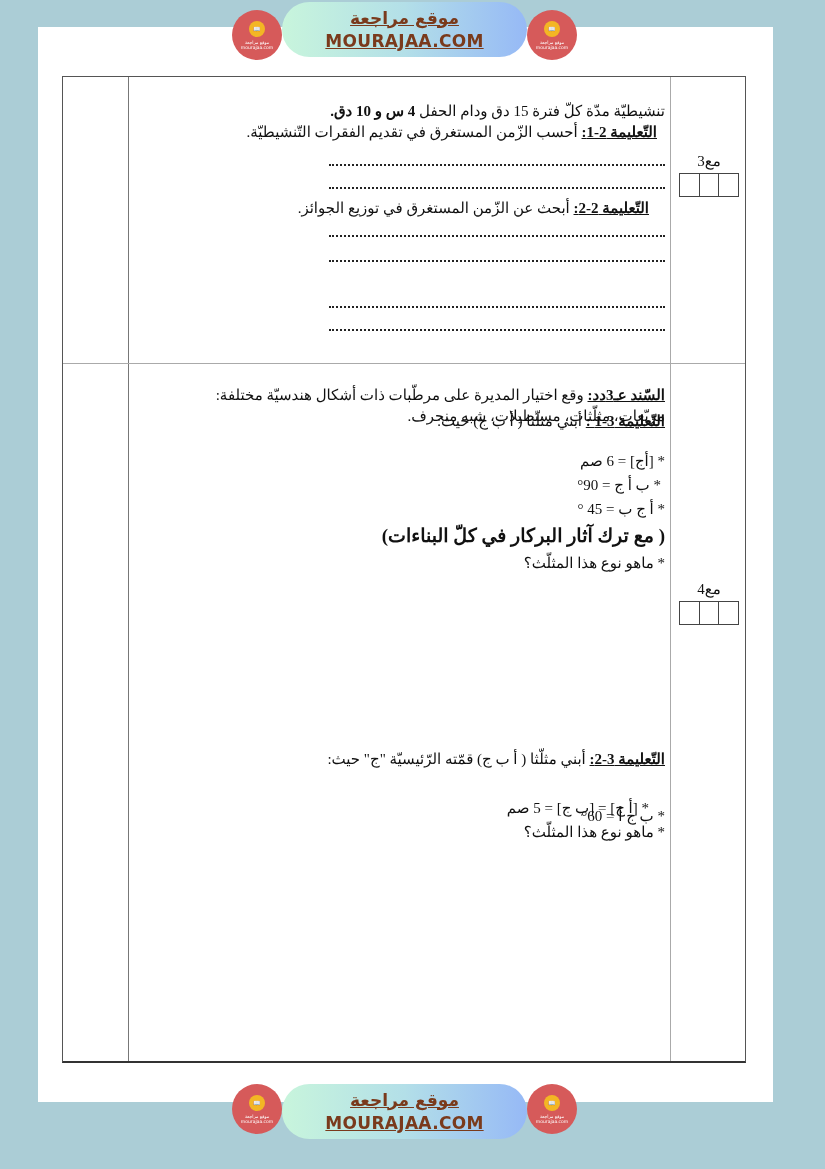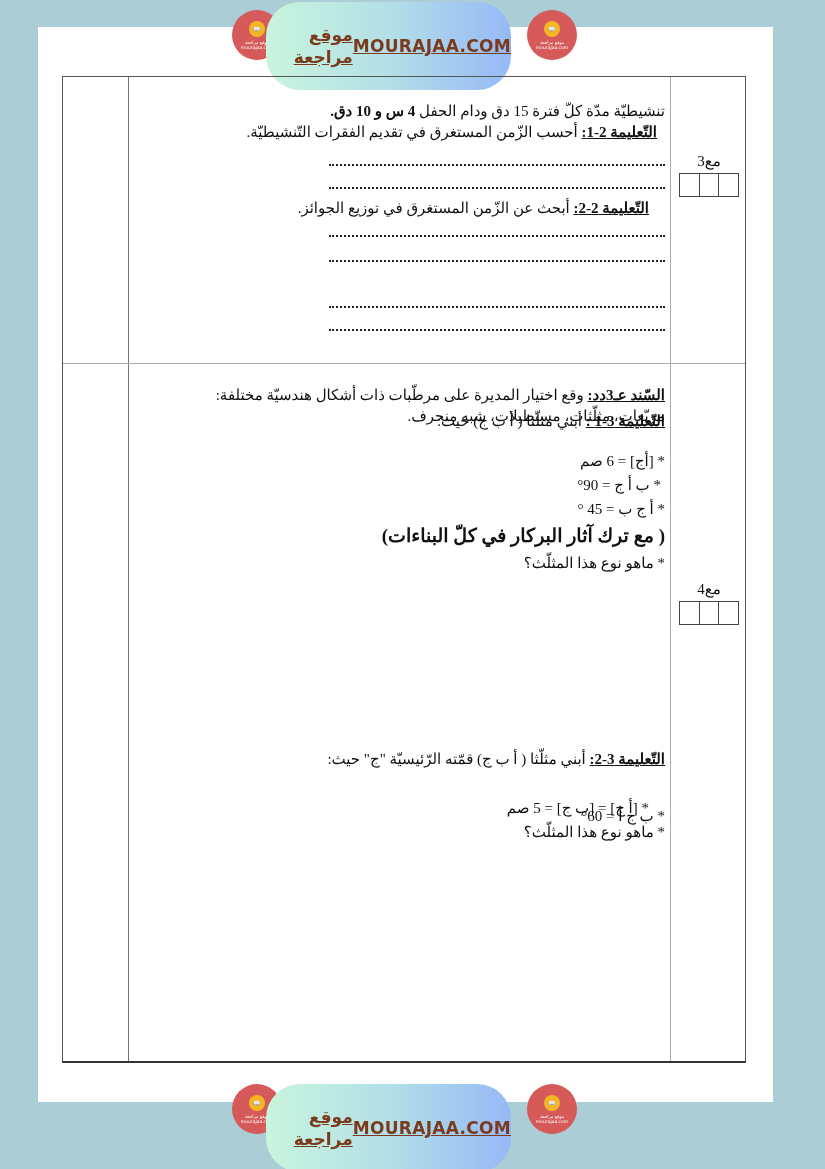--- a/index.html
+++ b/index.html
@@ -18,24 +18,24 @@
     }
     
     .banner {
       position: absolute;
       left: 0; width: 825px; height: 75px;
     }
     .banner.top { top: 0; }
     .banner.bottom { top: 1079px; }
     .pill {
       position: absolute;
-      left: 266px; width: 245px; height: 88px;
+      left: 282px; width: 245px; height: 55px;
       border-radius: 34px;
       background: linear-gradient(90deg, #c8f5dc 0%, #b3dfe8 50%, #96b9f6 100%);
-      display: flex; flex-direction: row; align-items: center; justify-content: center;
+      display: flex; flex-direction: column; align-items: center; justify-content: center;
     }
     .banner.top .pill { top: 2px; }
     .banner.bottom .pill { top: 5px; }
     .pill .ar {
       font-family: "DejaVu Sans", sans-serif;
       font-weight: bold; font-size: 17px; color: #7a3a1c;
       text-decoration: underline; line-height: 22px;
       direction: rtl;
     }
     .pill .en {

